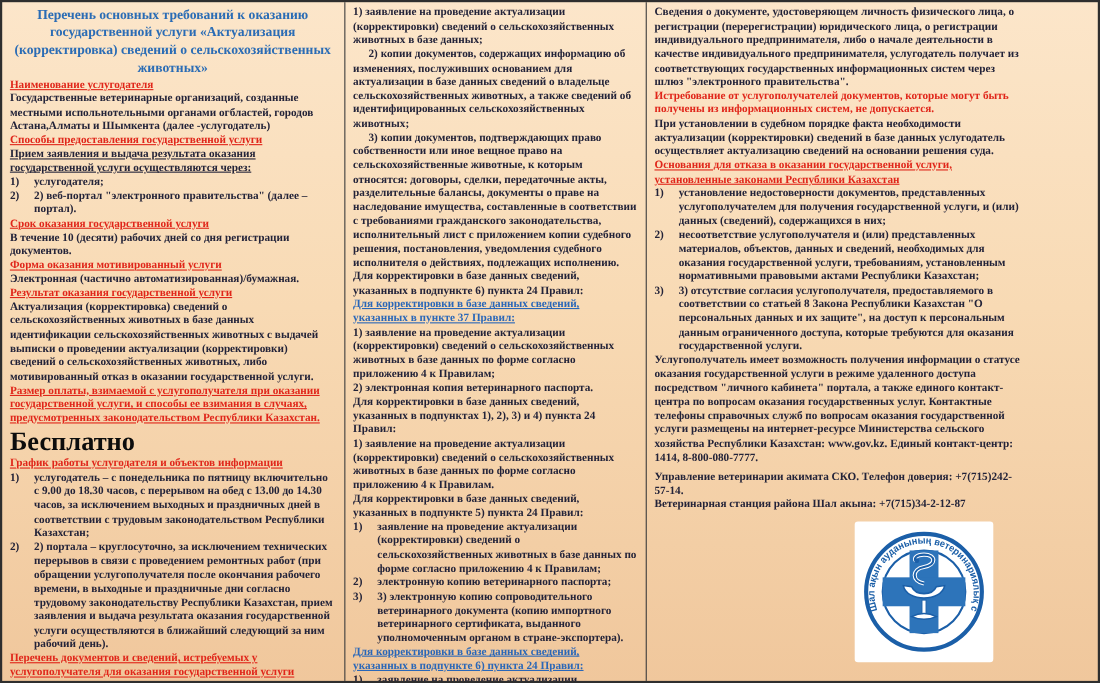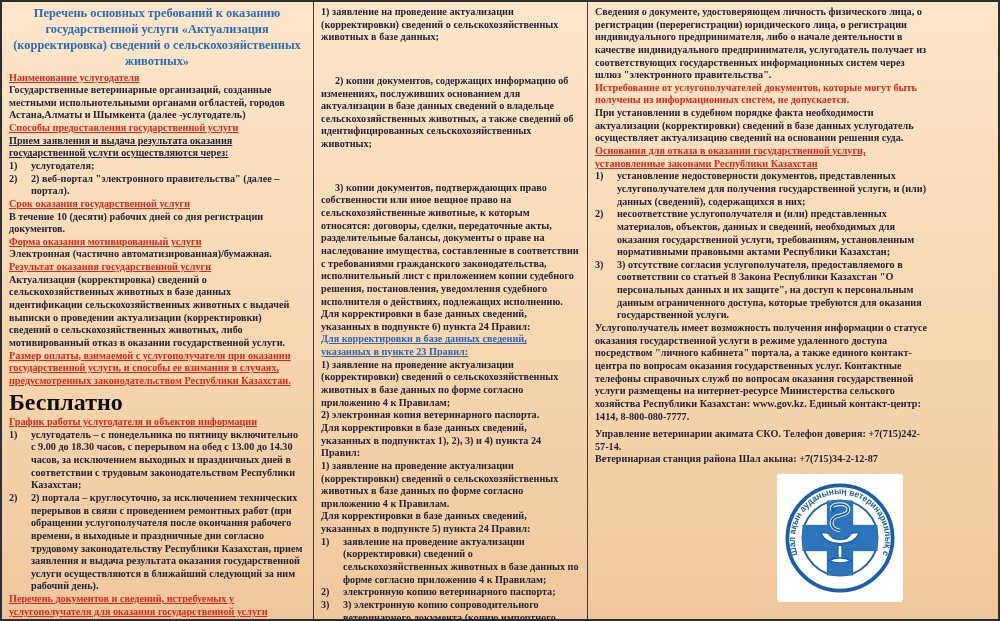--- a/index.html
+++ b/index.html
@@ -36,21 +36,21 @@
     margin:0 0 2px 0;
   }
   .h-red{
     color:#e0261a;
     text-decoration:underline;
     margin:0;
   }
   .red-plain{color:#e0261a;margin:0;}
   .p{margin:0;}
   .p-u{margin:0;text-decoration:underline;}
-  .ind{text-indent:14px;margin-top:31px;}
+  .ind{text-indent:14px;}
   .link{
     color:#2a67b8;
     text-decoration:underline;
     margin:0;
     cursor:pointer;
   }
   .free{
     font-size:24px;
     color:#0d0d0d;
     margin:1px 0 0 0;
@@ -105,21 +105,21 @@
       <span class="txt">2) портала – круглосуточно, за исключением технических перерывов в связи с проведением ремонтных работ (при обращении услугополучателя после окончания рабочего времени, в выходные и праздничные дни согласно трудовому законодательству Республики Казахстан, прием заявления и выдача результата оказания государственной услуги осуществляются в ближайший следующий за ним рабочий день).</span>
     </div>
     <p class="h-red">Перечень документов и сведений, истребуемых у услугополучателя для оказания государственной услуги</p>
   </div>
 
   <div class="col col2">
     <p class="p">1) заявление на проведение актуализации (корректировки) сведений о сельскохозяйственных животных в базе данных;</p>
     <p class="p ind">2) копии документов, содержащих информацию об изменениях, послуживших основанием для актуализации в базе данных сведений о владельце сельскохозяйственных животных, а также сведений об идентифицированных сельскохозяйственных животных;</p>
     <p class="p ind">3) копии документов, подтверждающих право собственности или иное вещное право на сельскохозяйственные животные, к которым относятся: договоры, сделки, передаточные акты, разделительные балансы, документы о праве на наследование имущества, составленные в соответствии с требованиями гражданского законодательства, исполнительный лист с приложением копии судебного решения, постановления, уведомления судебного исполнителя о действиях, подлежащих исполнению.</p>
     <p class="p">Для корректировки в базе данных сведений, указанных в подпункте 6) пункта 24 Правил:</p>
-    <p class="link">Для корректировки в базе данных сведений, указанных в пункте 23 Правил:</p>
+    <p class="link">Для корректировки в базе данных сведений, указанных в пункте 37 Правил:</p>
     <p class="p">1) заявление на проведение актуализации (корректировки) сведений о сельскохозяйственных животных в базе данных по форме согласно приложению 4 к Правилам;</p>
     <p class="p">2) электронная копия ветеринарного паспорта.</p>
     <p class="p">Для корректировки в базе данных сведений, указанных в подпунктах 1), 2), 3) и 4) пункта 24 Правил:</p>
     <p class="p">1) заявление на проведение актуализации (корректировки) сведений о сельскохозяйственных животных в базе данных по форме согласно приложению 4 к Правилам.</p>
     <p class="p">Для корректировки в базе данных сведений, указанных в подпункте 5) пункта 24 Правил:</p>
     <div class="nrow">
       <span class="num">1)</span>
       <span class="txt">заявление на проведение актуализации (корректировки) сведений о сельскохозяйственных животных в базе данных по форме согласно приложению 4 к Правилам;</span>
     </div>
     <div class="nrow">

